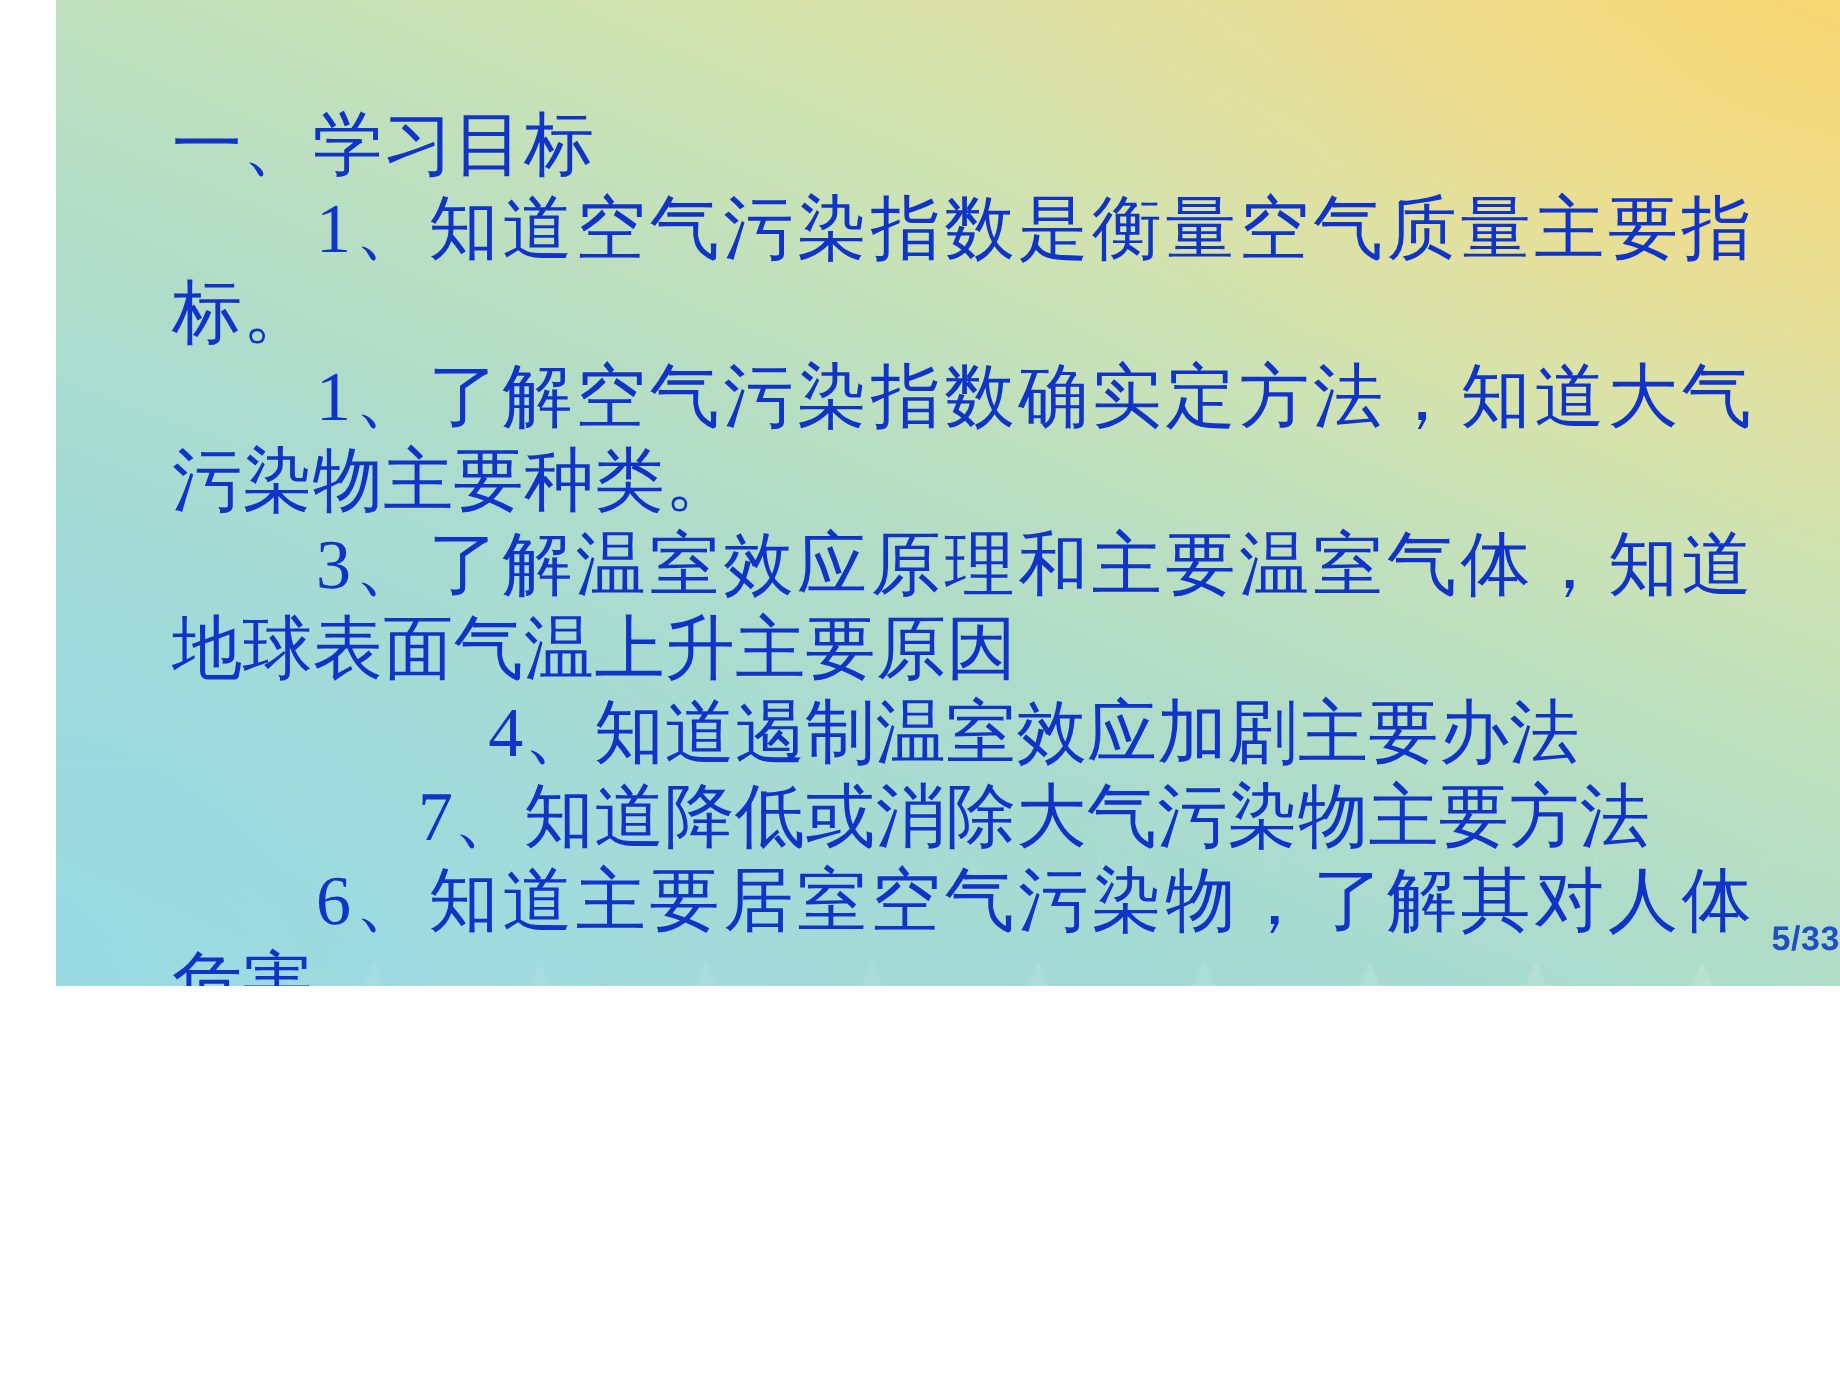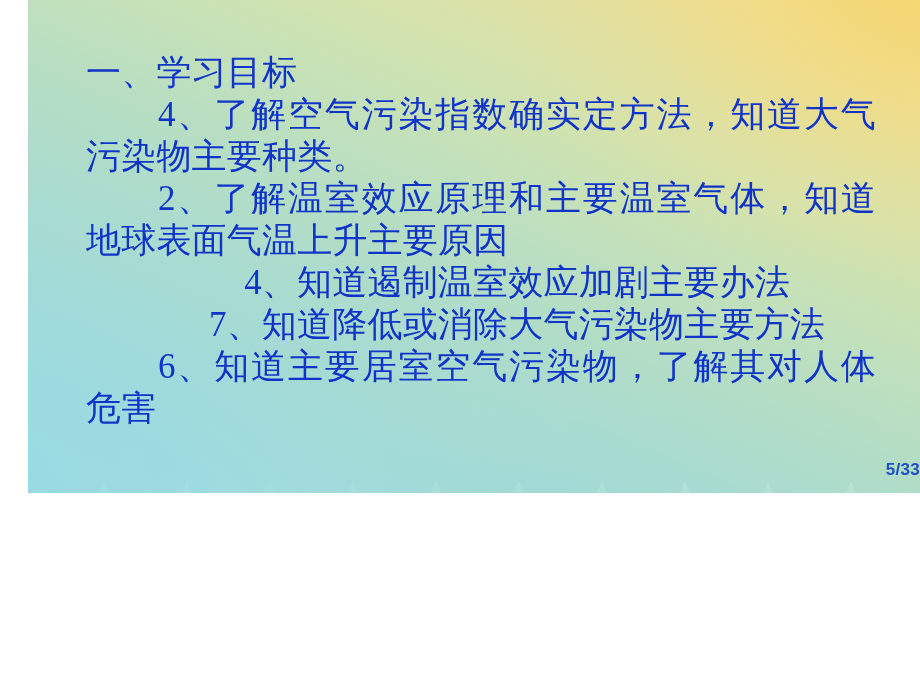--- a/index.html
+++ b/index.html
@@ -355,22 +355,23 @@
         <svg viewBox="0 0 100 100" xmlns="http://www.w3.org/2000/svg">
           <path fill="currentColor" d="M50 6 L63 36 L95 40 L71 61 L78 93 L50 76 L22 93 L29 61 L5 40 L37 36 Z"></path>
         </svg>
       </div>
     </div>
 
   <div id="content">
     <p class="slide-title">一、学习目标</p>
 
     <div class="goal-list" id="goal-list">
-        <p class="goal-item">4、了解空气污染指数确实定方法，知道大气污染物主要种类。</p>
-        <p class="goal-item">2、了解温室效应原理和主要温室气体，知道地球表面气温上升主要原因</p>
+        <p class="goal-item">1、知道空气污染指数是衡量空气质量主要指标。</p>
+        <p class="goal-item">1、了解空气污染指数确实定方法，知道大气污染物主要种类。</p>
+        <p class="goal-item">3、了解温室效应原理和主要温室气体，知道地球表面气温上升主要原因</p>
         <p class="goal-item single-line">4、知道遏制温室效应加剧主要办法</p>
         <p class="goal-item single-line">7、知道降低或消除大气污染物主要方法</p>
         <p class="goal-item">6、知道主要居室空气污染物，了解其对人体危害</p>
       </div>
   </div>
 
   <div id="page-number">5/33</div>
 
 </div>
 

